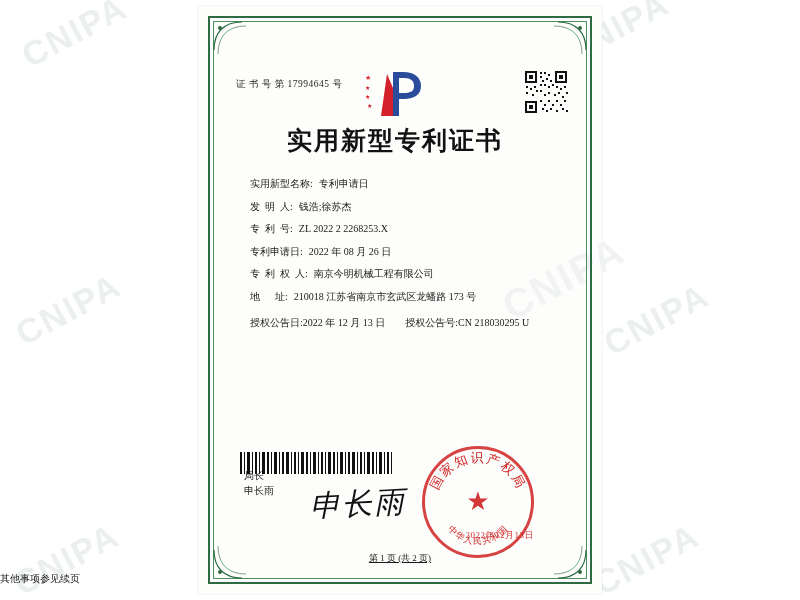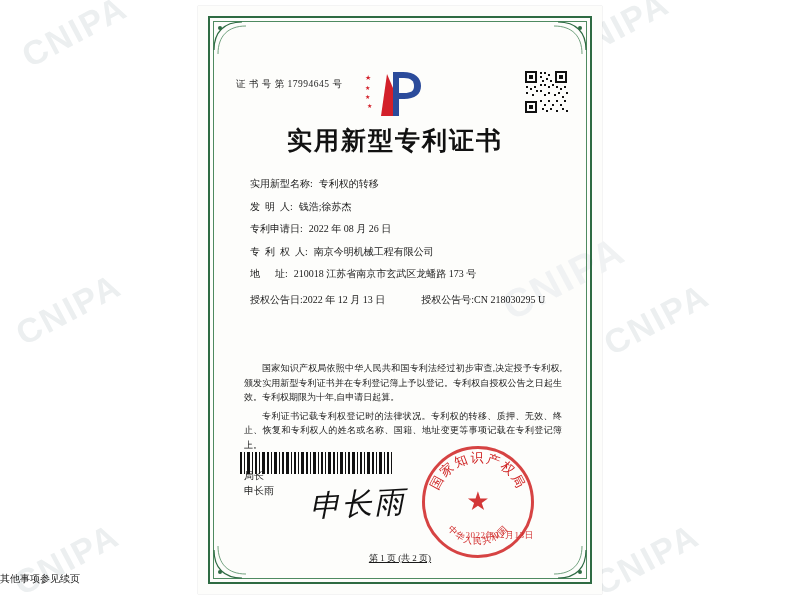--- a/index.html
+++ b/index.html
@@ -111,21 +111,21 @@
     line-height: 1.2;
   }
   .row { display: flex; align-items: baseline; margin-bottom: 10.5px; }
   .row .lbl {
     white-space: pre;
     flex: 0 0 auto;
   }
   .row .val { margin-left: 6px; }
   .row2 { display: flex; margin-bottom: 10.5px; }
   .row2 .cell { display: flex; align-items: baseline; }
-  .row2 .cell.right { margin-left: 36px; }
+  .row2 .cell.right { margin-left: 20px; }
 
   
   .body-text {
     position: absolute;
     left: 46px;
     top: 355px;
     width: 318px;
     font-size: 9px;
     line-height: 1.62;
     color: #1a1a1a;
@@ -340,25 +340,29 @@
           <rect x="42" y="40" width="2" height="2"></rect>
         </g>
       </svg>
     </div>
 
     <div id="title">实用新型专利证书</div>
 
     <div class="fields">
       <div class="row">
         <span class="lbl">实用新型名称:</span>
-        <span class="val">专利权的转移</span>
+        <span class="val">专利申请日</span>
       </div>
       <div class="row">
         <span class="lbl">发  明  人:</span>
         <span class="val">钱浩;徐苏杰</span>
+      </div>
+      <div class="row">
+        <span class="lbl">专  利  号:</span>
+        <span class="val">ZL 2022 2 2268253.X</span>
       </div>
       <div class="row">
         <span class="lbl">专利申请日:</span>
         <span class="val">2022 年 08 月 26 日</span>
       </div>
       <div class="row">
         <span class="lbl">专  利  权  人:</span>
         <span class="val">南京今明机械工程有限公司</span>
       </div>
       <div class="row">
@@ -370,24 +374,20 @@
           <span class="lbl">授权公告日:</span>
           <span class="val">2022 年 12 月 13 日</span>
         </span>
         <span class="cell right">
           <span class="lbl">授权公告号:</span>
           <span class="val">CN 218030295 U</span>
         </span>
       </div>
     </div>
 
-    <div class="body-text">
-      <p>国家知识产权局依照中华人民共和国专利法经过初步审查,决定授予专利权,颁发实用新型专利证书并在专利登记簿上予以登记。专利权自授权公告之日起生效。专利权期限为十年,自申请日起算。</p>
-      <p>专利证书记载专利权登记时的法律状况。专利权的转移、质押、无效、终止、恢复和专利权人的姓名或名称、国籍、地址变更等事项记载在专利登记簿上。</p>
-    </div>
 
     <div id="barcode">
       <svg width="152" height="22" viewBox="0 0 152 22">
         <g fill="#111">
           <rect x="0" y="0" width="2" height="22"></rect>
             <rect x="4" y="0" width="1" height="22"></rect>
           <rect x="7" y="0" width="3" height="22"></rect>
             <rect x="12" y="0" width="1" height="22"></rect>
           <rect x="15" y="0" width="2" height="22"></rect>
             <rect x="19" y="0" width="1" height="22"></rect>

